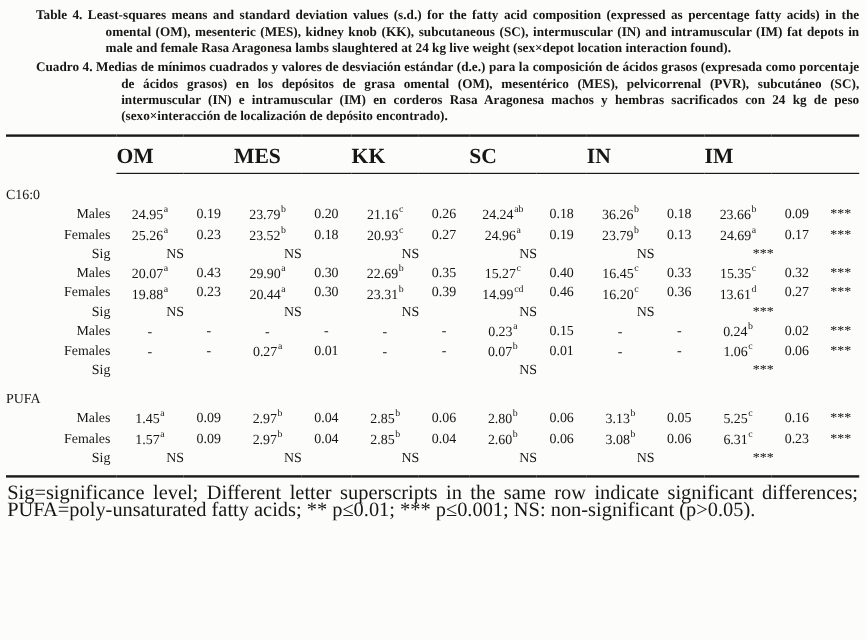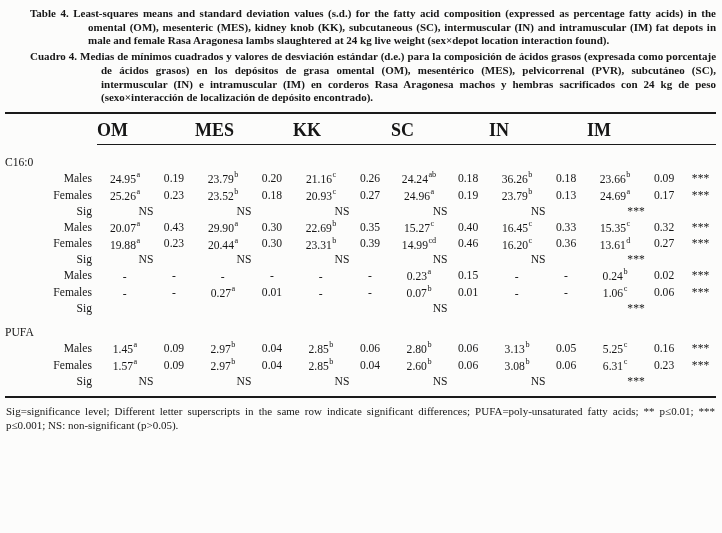--- a/index.html
+++ b/index.html
@@ -15,21 +15,21 @@
   th.grp{border-bottom:1px solid #1a1a1a;}
   th.lab{border-bottom:none;}
   tr.srow th{padding:3px 0 5px;border-bottom:2px solid #1a1a1a;}
   .tbl td{padding:1px 0;}
   td.lab{text-align:right;padding-right:5px;}
   td.c{text-align:center;}
   td.sec{text-align:left;padding:10px 0 1px;}
   tbody tr.first td.sec{padding-top:11px;}
   tr.last td{padding-bottom:8px;}
   sup.sp{font-size:8.2px;position:relative;top:-1px;margin-left:0.5px;}
-  .footnote{font-size:11px;line-height:14.6px;text-align:justify;margin-top:6px;padding:0 1px;}
+  .footnote{font-size:17px;line-height:14.6px;text-align:justify;margin-top:6px;padding:0 1px;}
 </style>
 </head>
 <body>
 
 <div class="page">
 
   <div class="caption cap-en">
     <span>Table 4.</span>
     <span>Least-squares means and standard deviation values (s.d.) for the fatty acid composition (expressed as percentage fatty acids) in the omental (OM), mesenteric (MES), kidney knob (KK), subcutaneous (SC), intermuscular (IN) and intramuscular (IM) fat depots in male and female Rasa Aragonesa lambs slaughtered at 24 kg live weight (sex×depot location interaction found).</span>
   </div>

